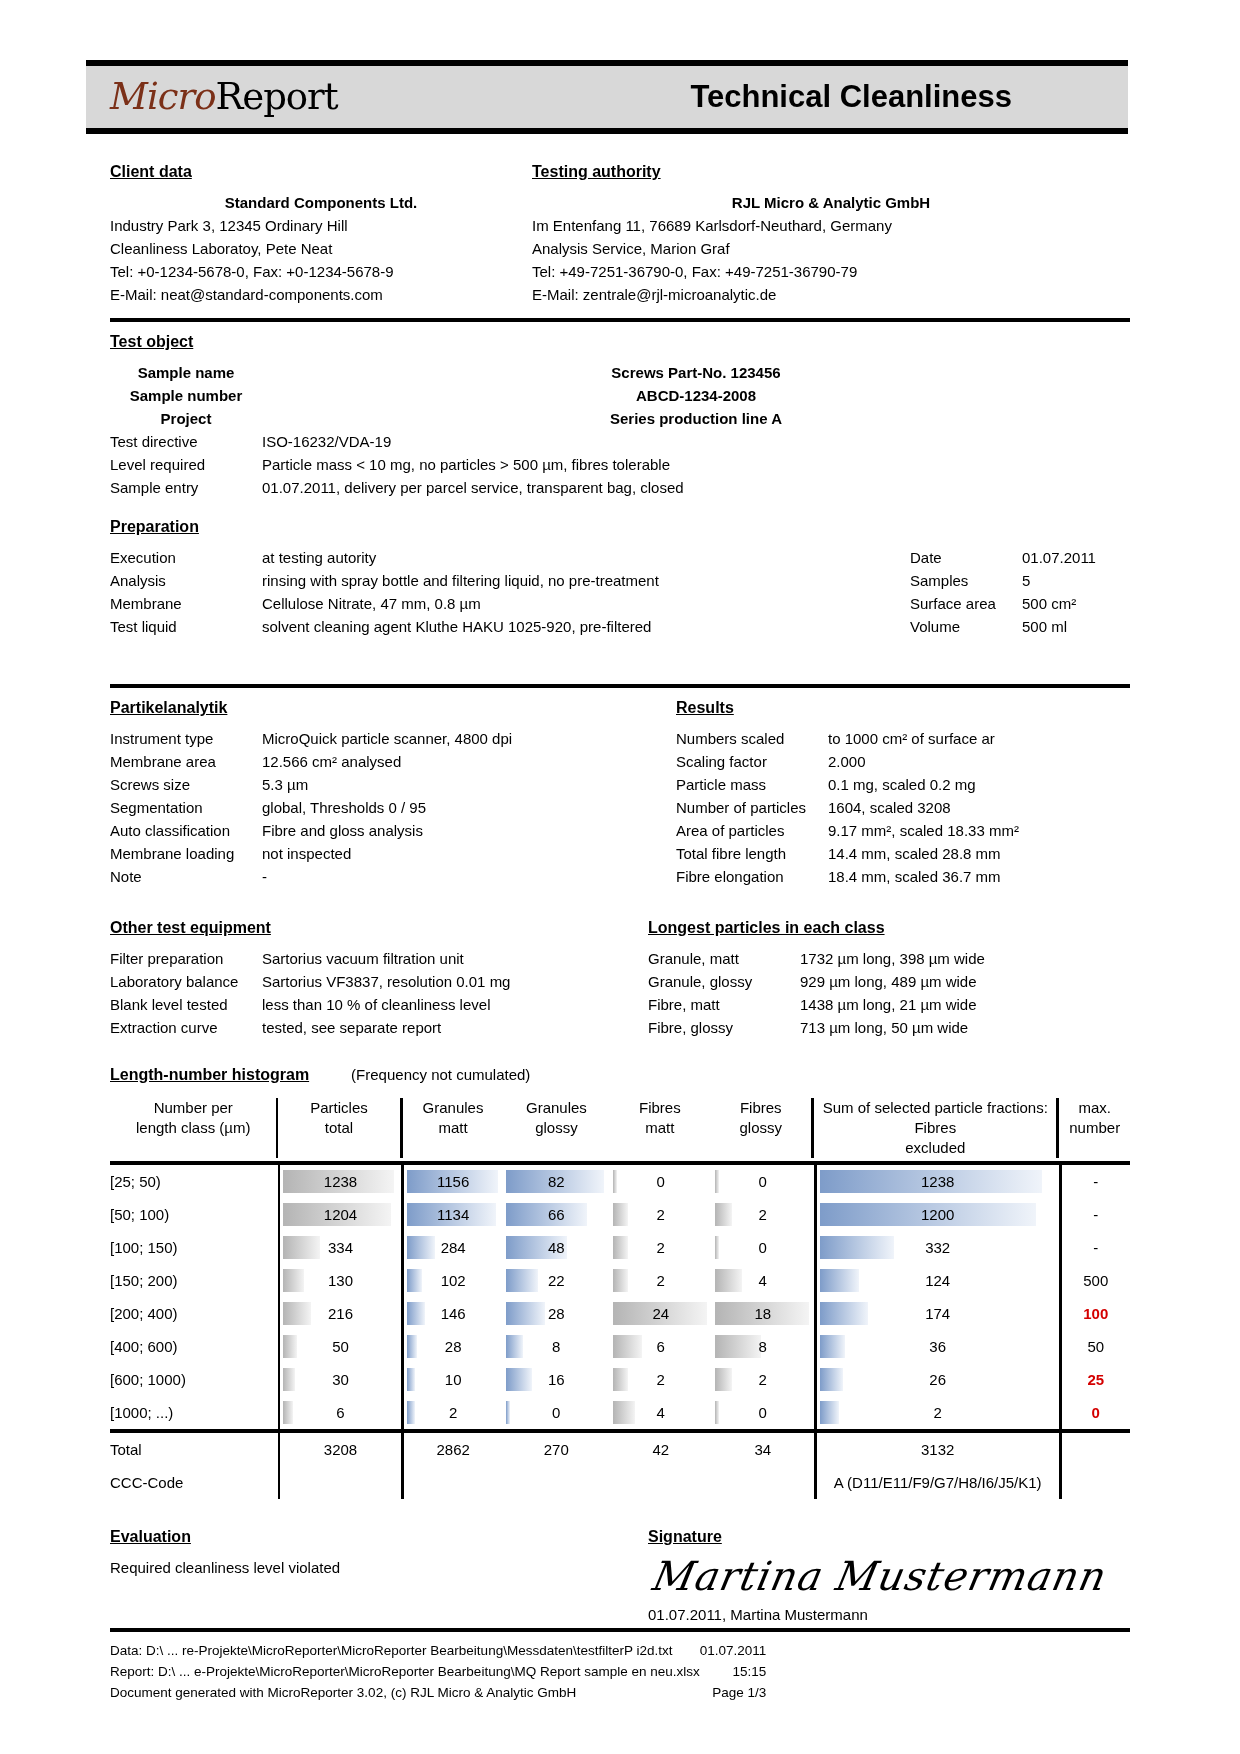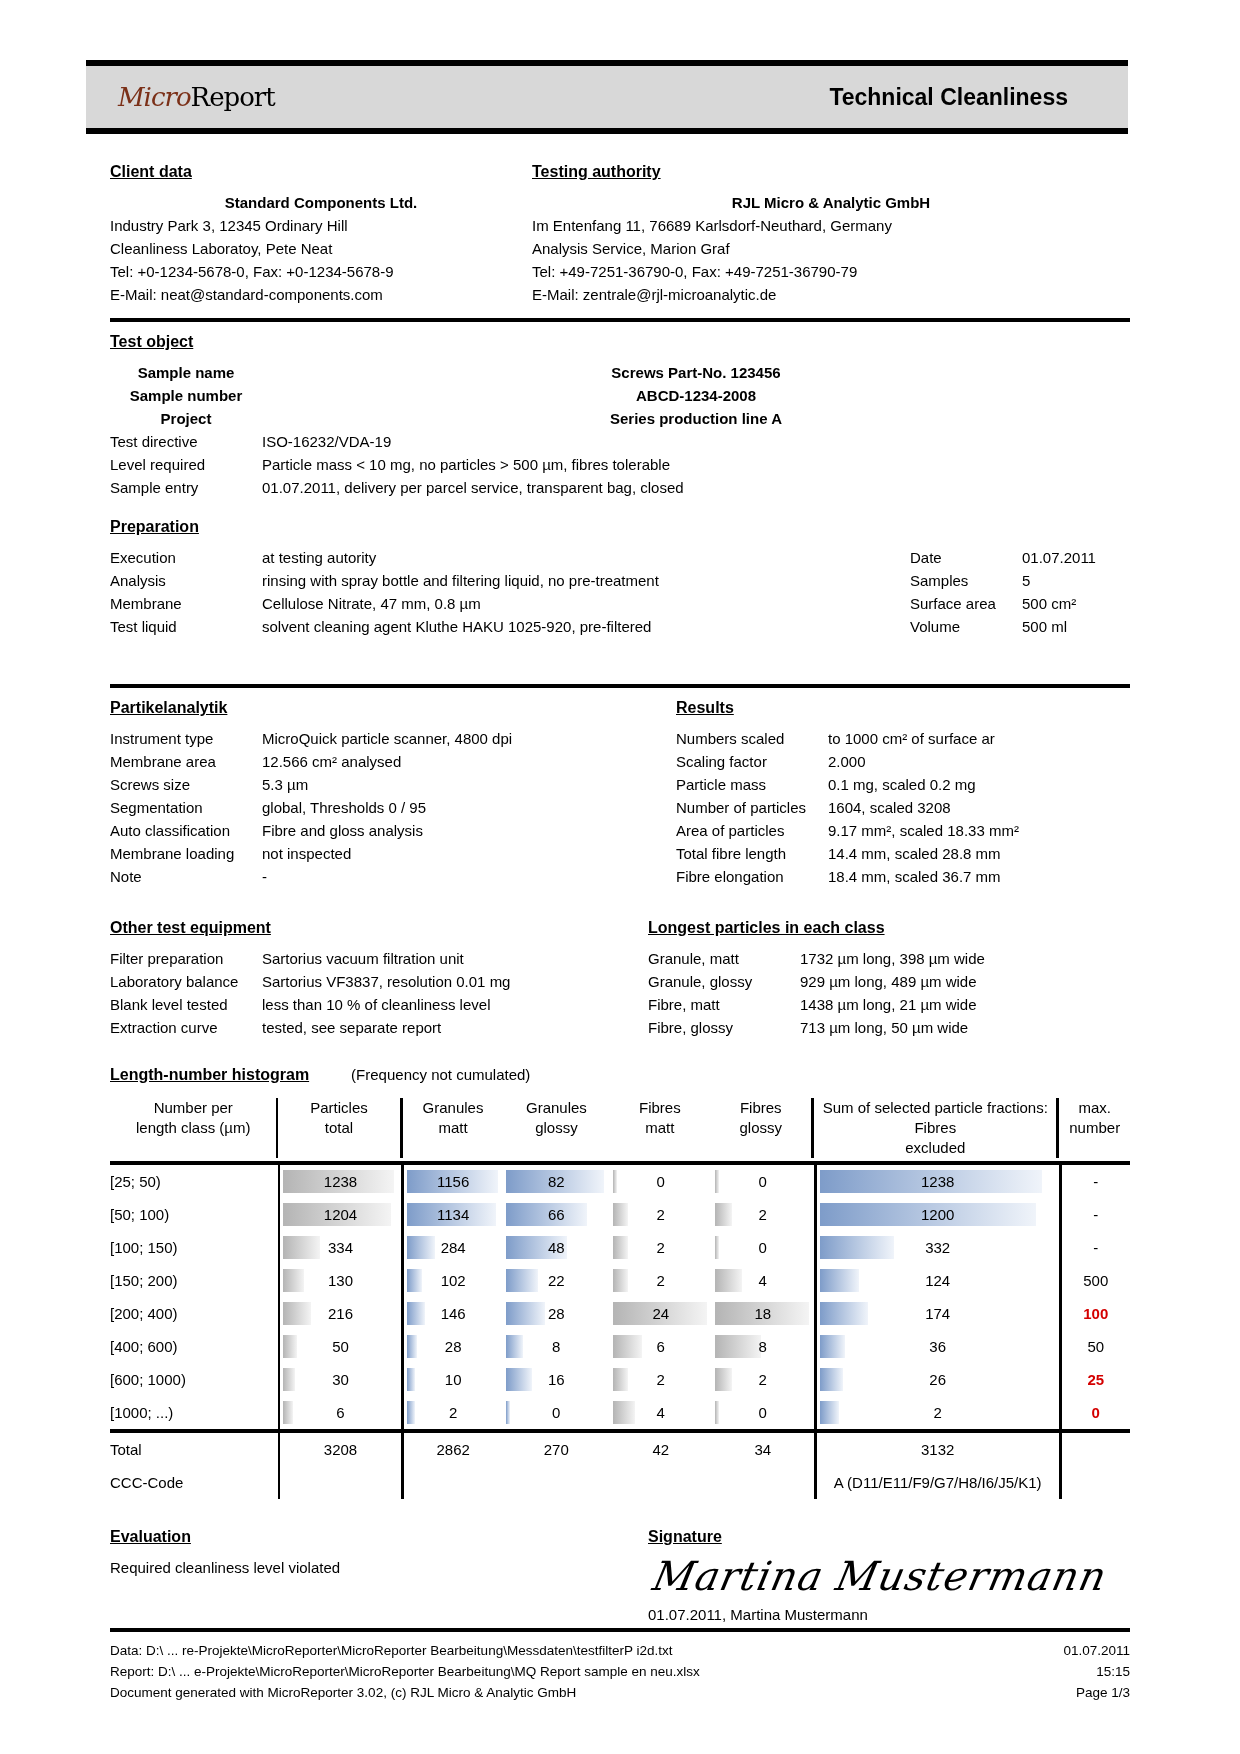--- a/index.html
+++ b/index.html
@@ -6,24 +6,24 @@
   .page{width:1240px;height:1754px;position:relative;background:#ffffff;
         font-family:"Liberation Sans",sans-serif;font-size:15px;color:#000;
         overflow:hidden;margin:0 auto;}
   .content{padding:0 110px;}
   .bold{font-weight:bold;text-align:center;}
 
   
   .topbar{margin:60px 0 0 86px;width:1042px;height:62px;background:#d8d8d8;
           border-top:6px solid #000;border-bottom:6px solid #000;
           display:flex;align-items:center;justify-content:space-between;box-sizing:content-box;}
-  .logo{margin-left:32px;font-family:"DejaVu Serif",serif;font-size:26px;line-height:38px;white-space:nowrap;}
+  .logo{margin-left:24px;font-family:"DejaVu Serif",serif;font-size:37px;line-height:38px;white-space:nowrap;}
   .logo .micro{font-style:italic;color:#7b3018;letter-spacing:-1px;}
   .logo .report{color:#000;letter-spacing:-1px;}
-  .doc-title{margin-right:60px;font-weight:bold;font-size:23px;}
+  .doc-title{margin-right:116px;font-weight:bold;font-size:31px;}
 
   .h{font-weight:bold;text-decoration:underline;font-size:16px;line-height:23px;margin-bottom:8px;}
   .line{line-height:23px;}
 
   .two-col{display:flex;}
   .c-left{width:422px;flex:none;}
   .c-right{flex:1;}
   .half-left{width:538px;flex:none;}
   .half-right{flex:1;}
 
@@ -59,21 +59,21 @@
   .redmax{color:#d40000;font-weight:bold;}
 
   
   .script{font-family:"DejaVu Serif",serif;font-style:italic;font-size:40px;line-height:56px;
           transform:skewX(-12deg);transform-origin:left bottom;white-space:nowrap;letter-spacing:1px;}
   .sig-caption{line-height:22px;}
 
   
   .footer{position:absolute;left:110px;right:110px;top:1628px;}
   .footer .frule{height:4px;background:#000;margin-bottom:8px;}
-  .footer-cols{display:flex;justify-content:space-between;font-size:13.5px;line-height:21px;}
+  .footer-cols{display:flex;justify-content:flex-start;font-size:13.5px;line-height:21px;}
   .footer-right{text-align:right;}
 </style>
 </head>
 <body>
 
 <div class="page">
 
   <div class="topbar">
     <div class="logo">
       <span class="micro">Micro</span><span class="report">Report</span>

